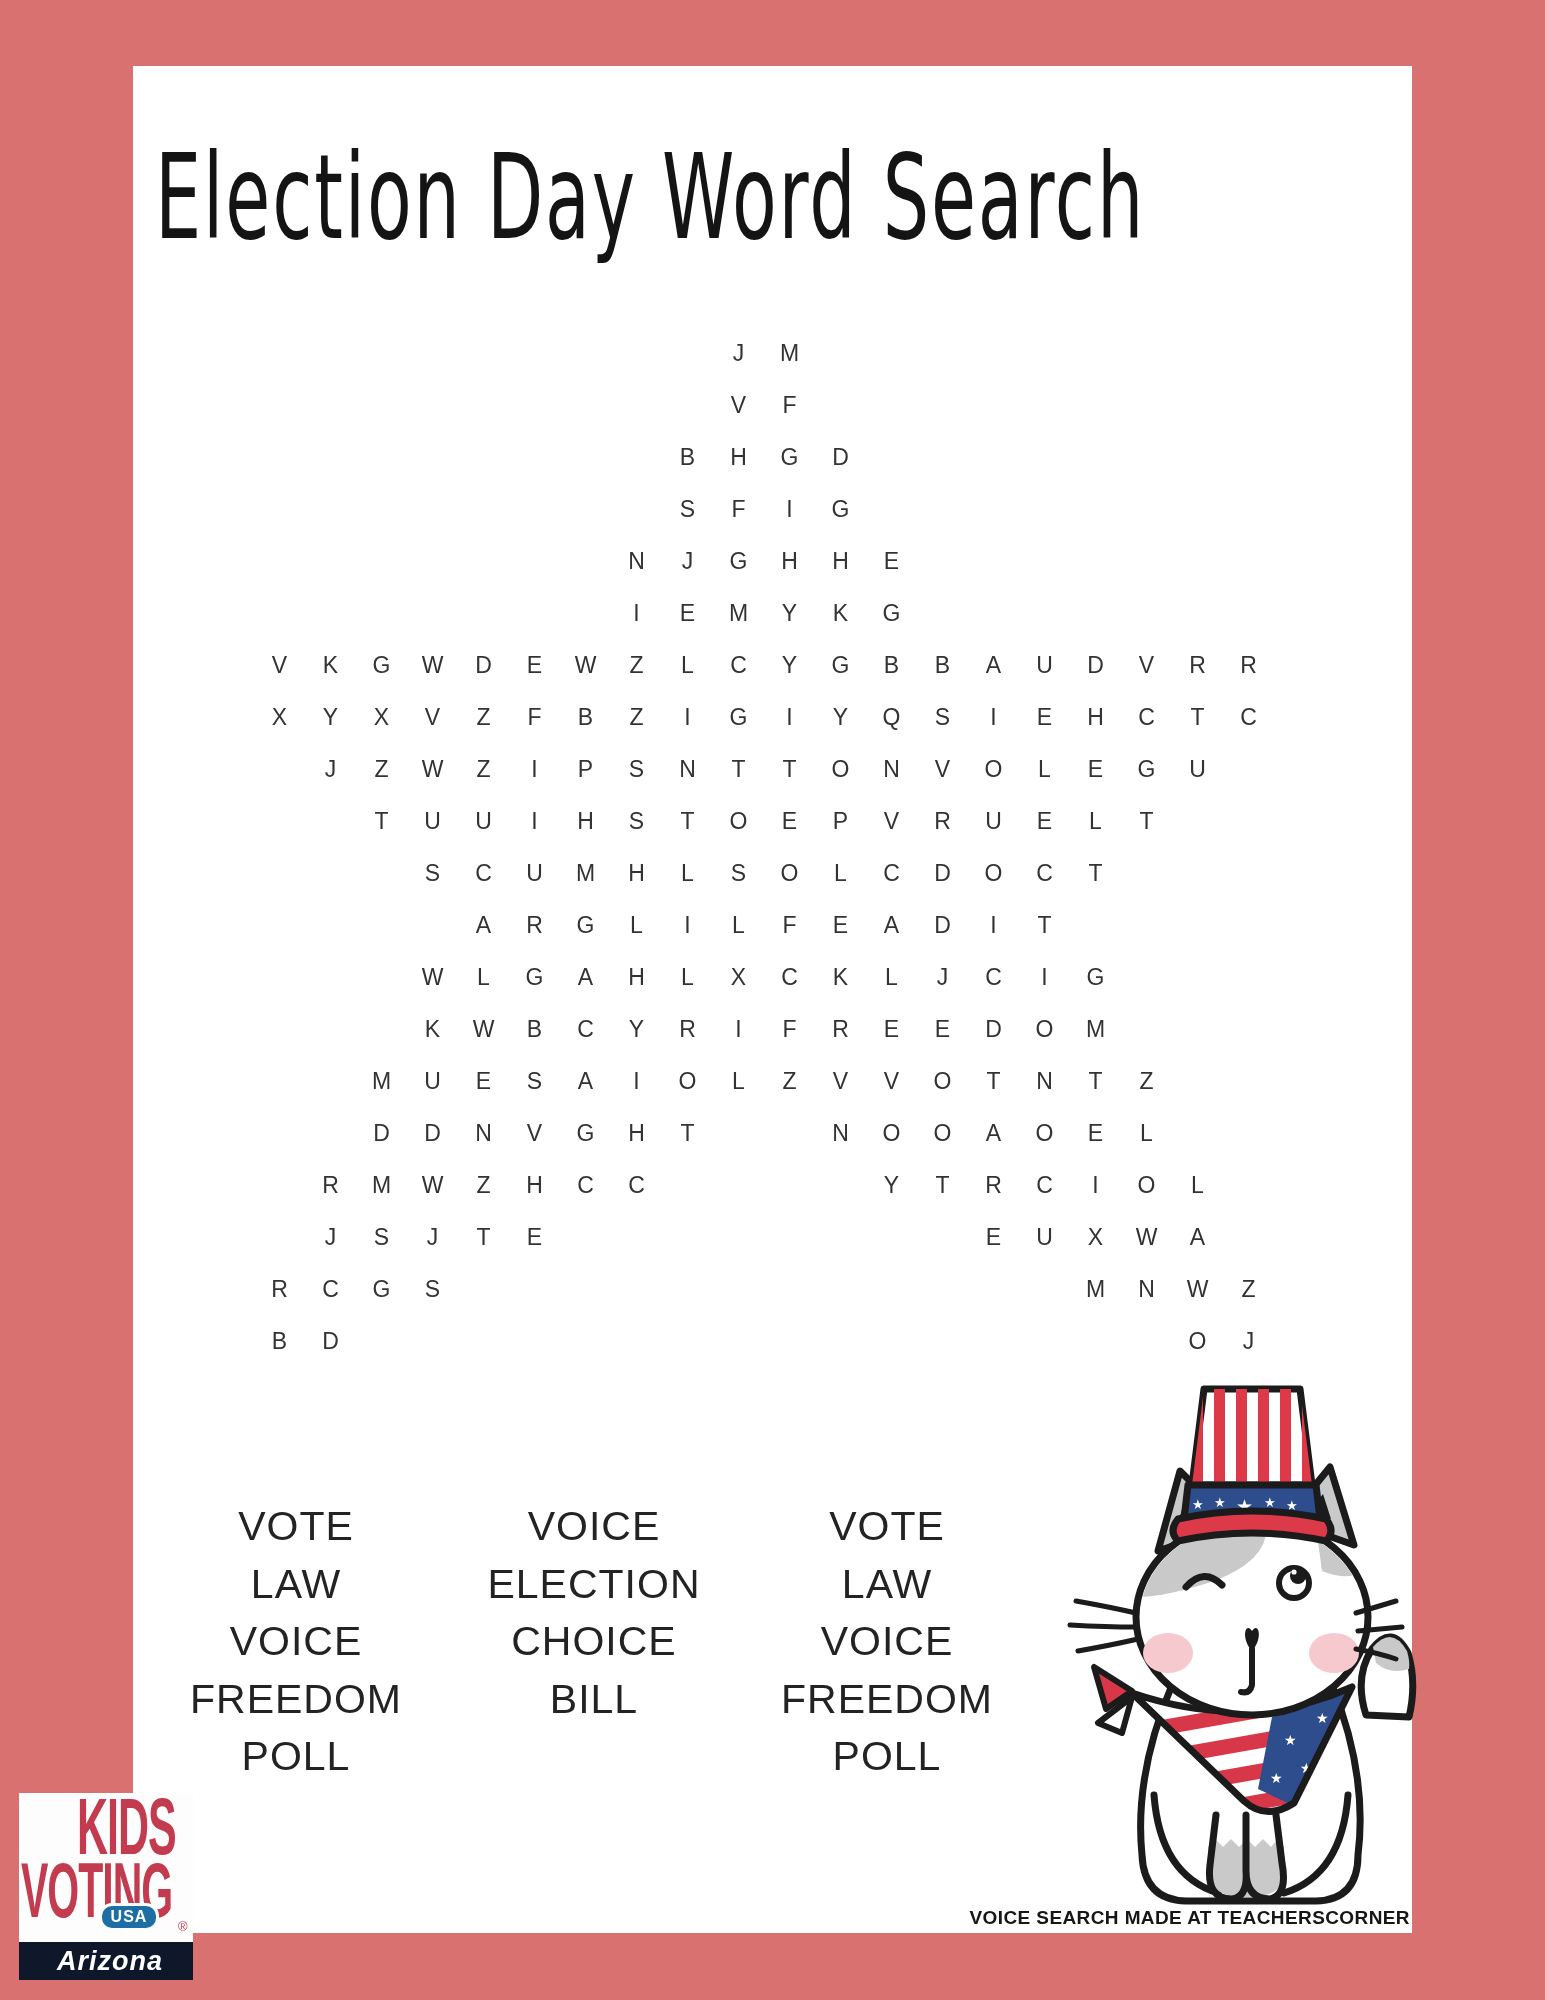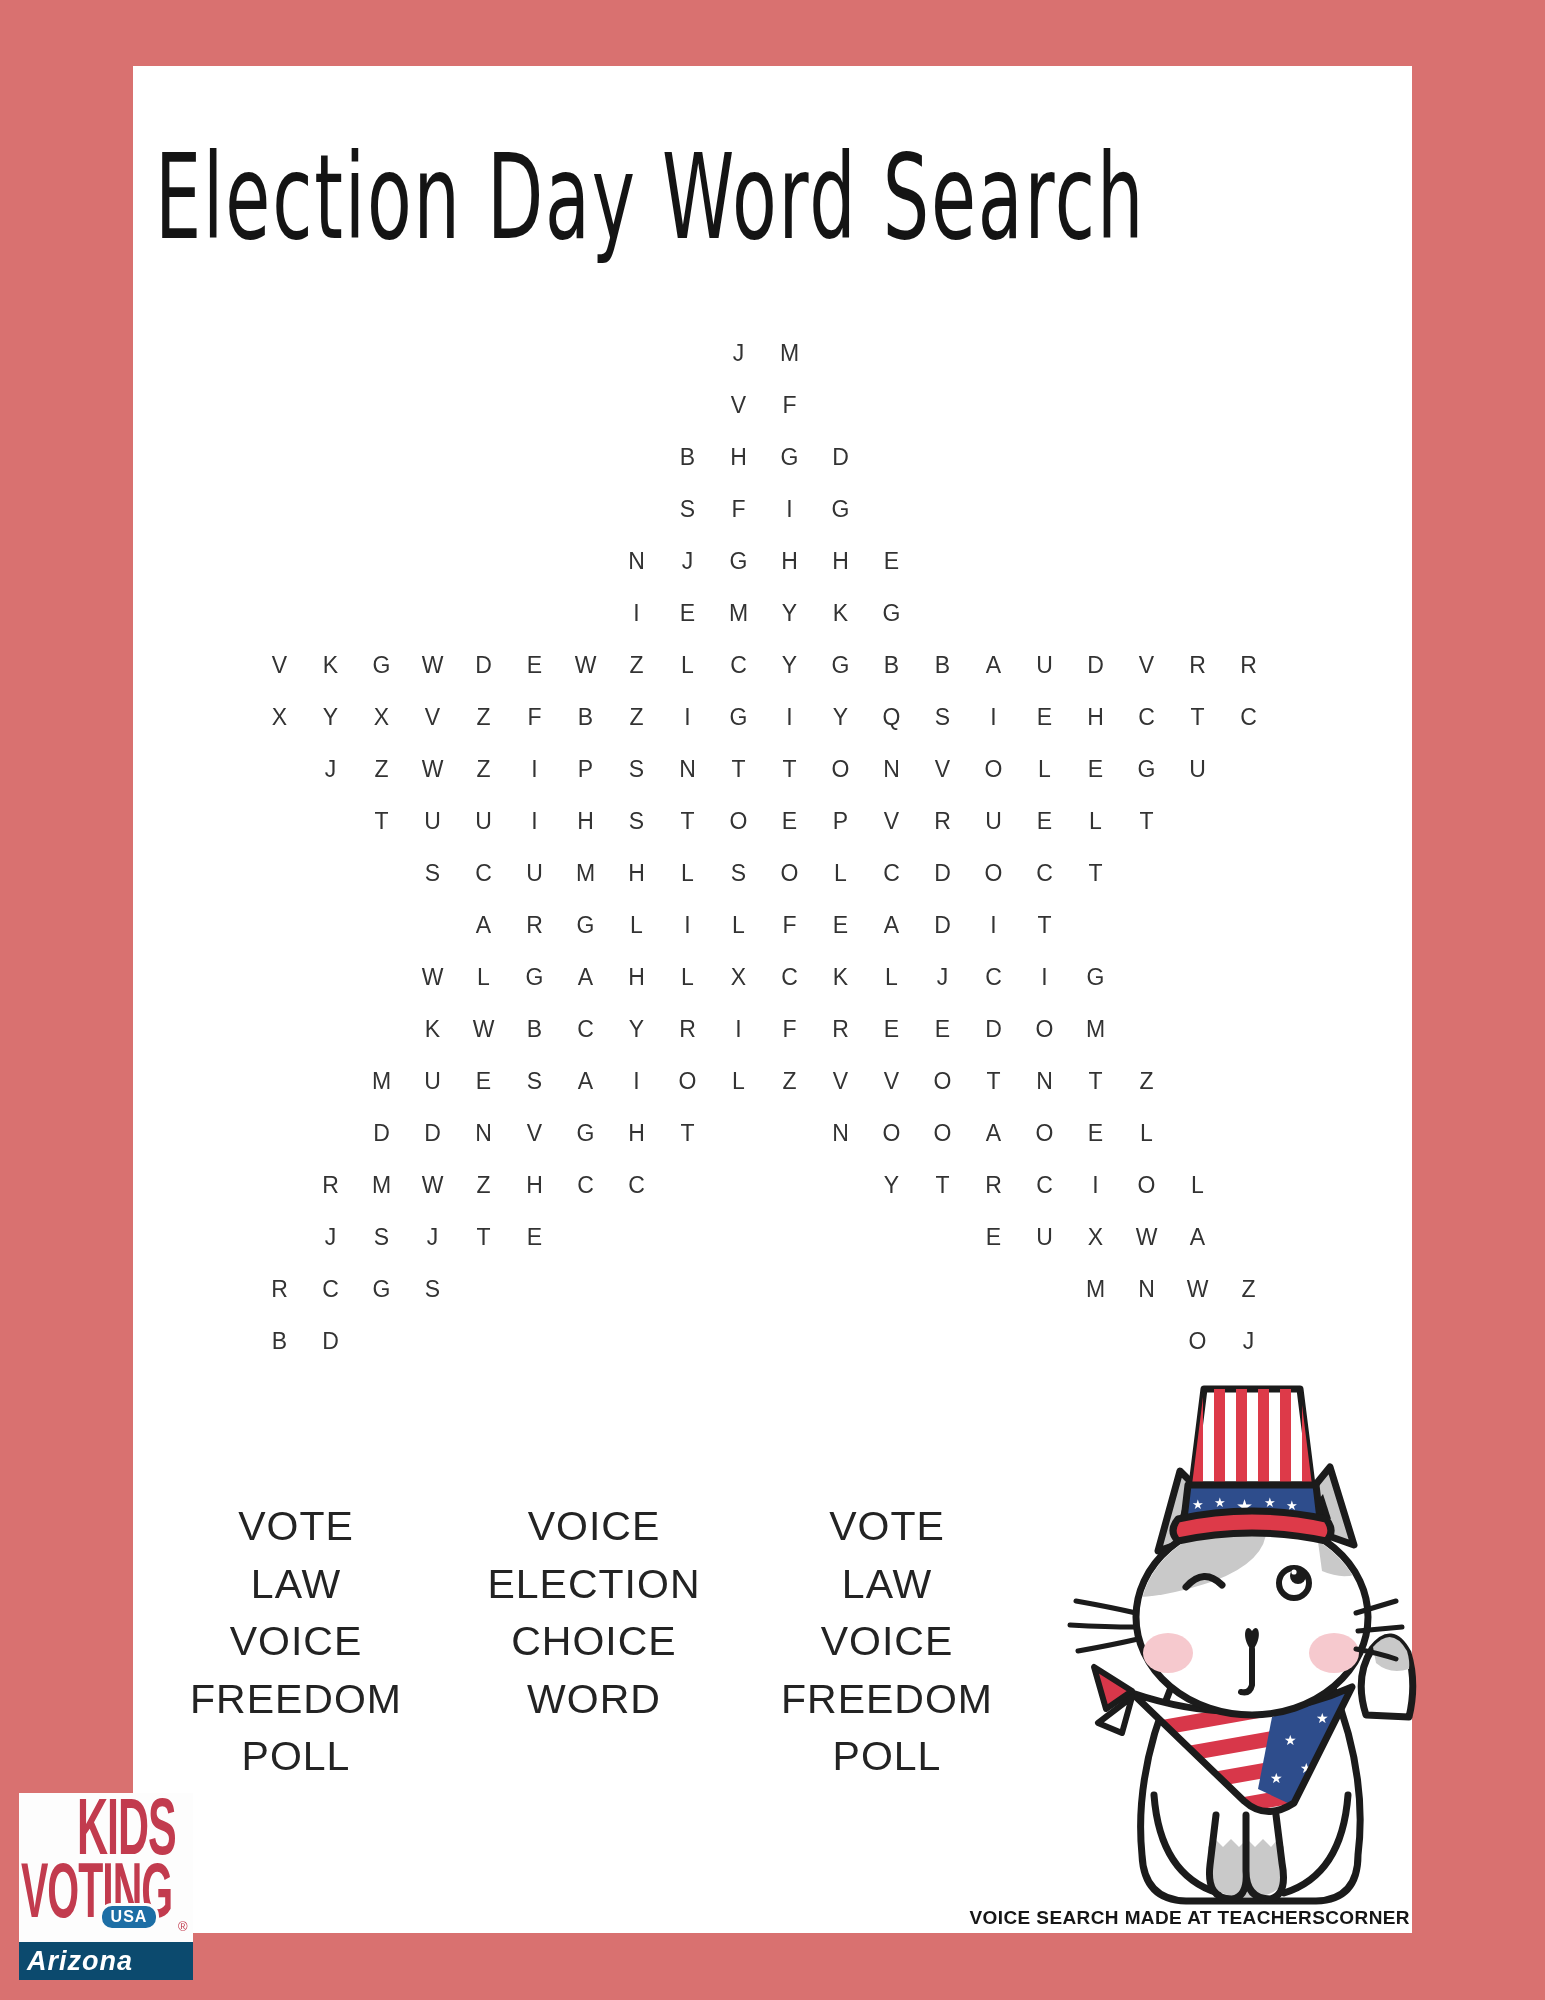--- a/index.html
+++ b/index.html
@@ -300,39 +300,39 @@
       <div class="word">VOTE</div>
       <div class="word">LAW</div>
       <div class="word">VOICE</div>
       <div class="word">FREEDOM</div>
       <div class="word">POLL</div>
     </div>
   <div class="words words-2">
       <div class="word">VOICE</div>
       <div class="word">ELECTION</div>
       <div class="word">CHOICE</div>
-      <div class="word">WORD</div>
+      <div class="word">BILL</div>
     </div>
   <div class="words words-3">
       <div class="word">VOTE</div>
       <div class="word">LAW</div>
       <div class="word">VOICE</div>
       <div class="word">FREEDOM</div>
       <div class="word">POLL</div>
     </div>
 
   <div class="credit">VOICE SEARCH MADE AT TEACHERSCORNER</div>
 </div>
 
 <div class="logo">
   <div class="logo-kids" style="color: rgb(194, 59, 78);">KIDS</div>
   <div class="logo-voting" style="color: rgb(194, 59, 78);">VOTING</div>
   <div class="logo-usa" style="background: rgb(29, 110, 165);">USA</div>
   <div class="logo-reg" style="color: rgb(194, 59, 78);">®</div>
-  <div class="logo-bar" style="background: #0c4a6e;">
+  <div class="logo-bar" style="background: #0f172a; text-align: center;">
     <div class="logo-region">Arizona</div>
   </div>
 </div>
 
 <svg class="cat" viewBox="0 0 400 580" xmlns="http://www.w3.org/2000/svg">
   <g stroke-linecap="round" stroke-linejoin="round">
 
     <path d="M346 360 Q334 322 352 294 Q372 268 388 298 Q397 328 389 362 Z" fill="#ffffff" stroke="#1b1b1b" stroke-width="7"></path>
     <path d="M353 292 Q372 270 387 296 Q390 306 389 314 Q370 320 356 308 Z" fill="#c9c9c9"></path>
 

